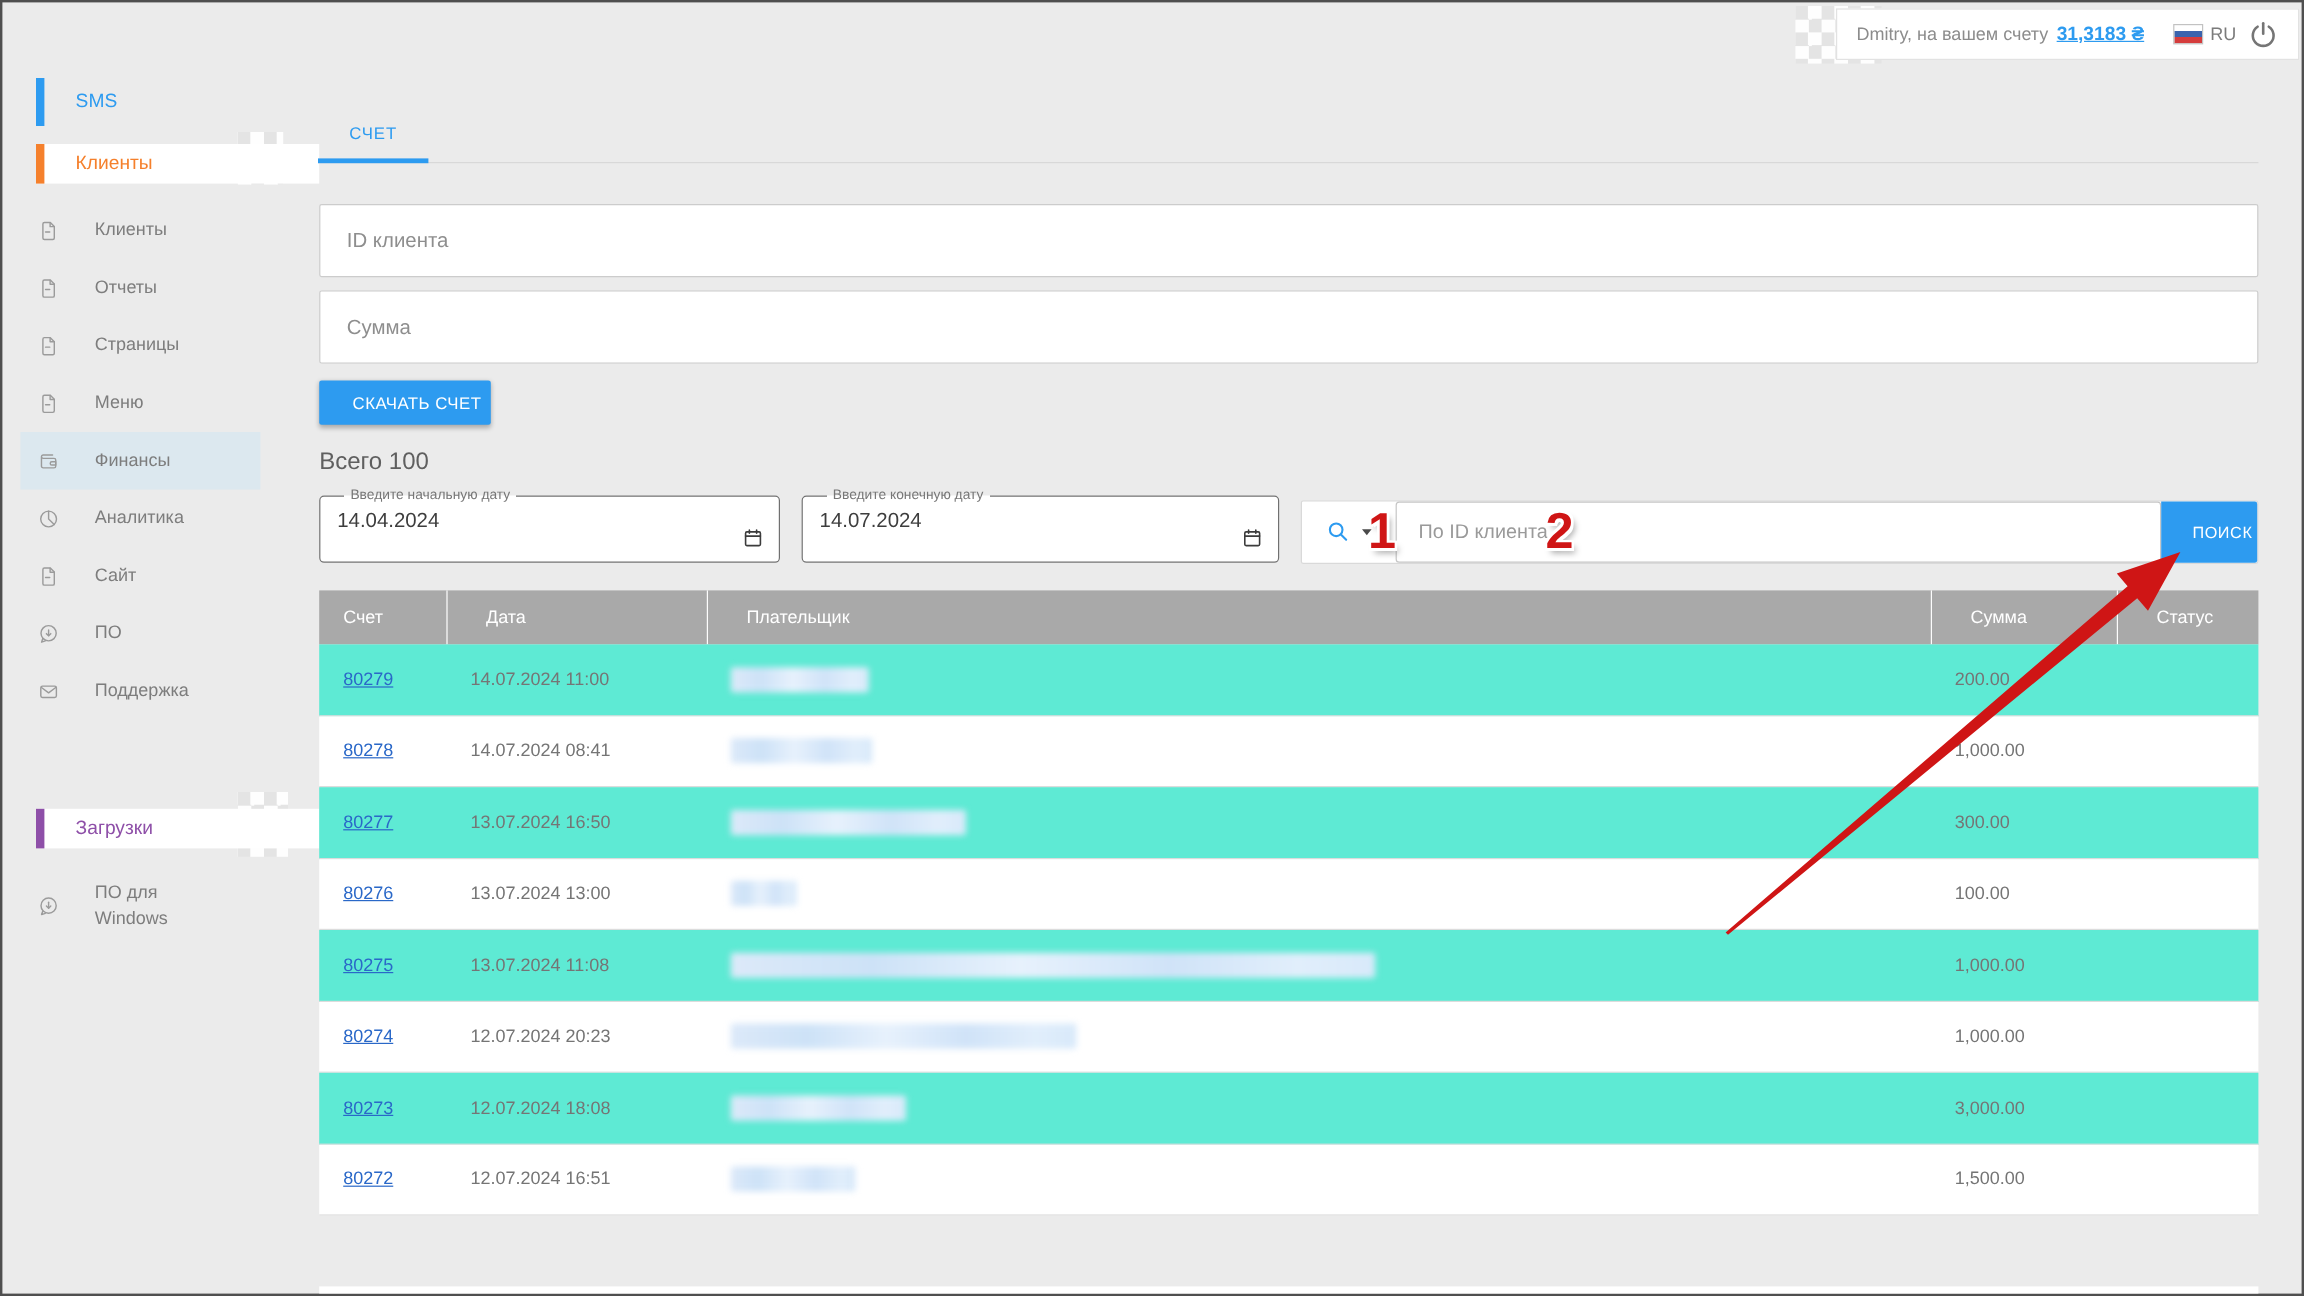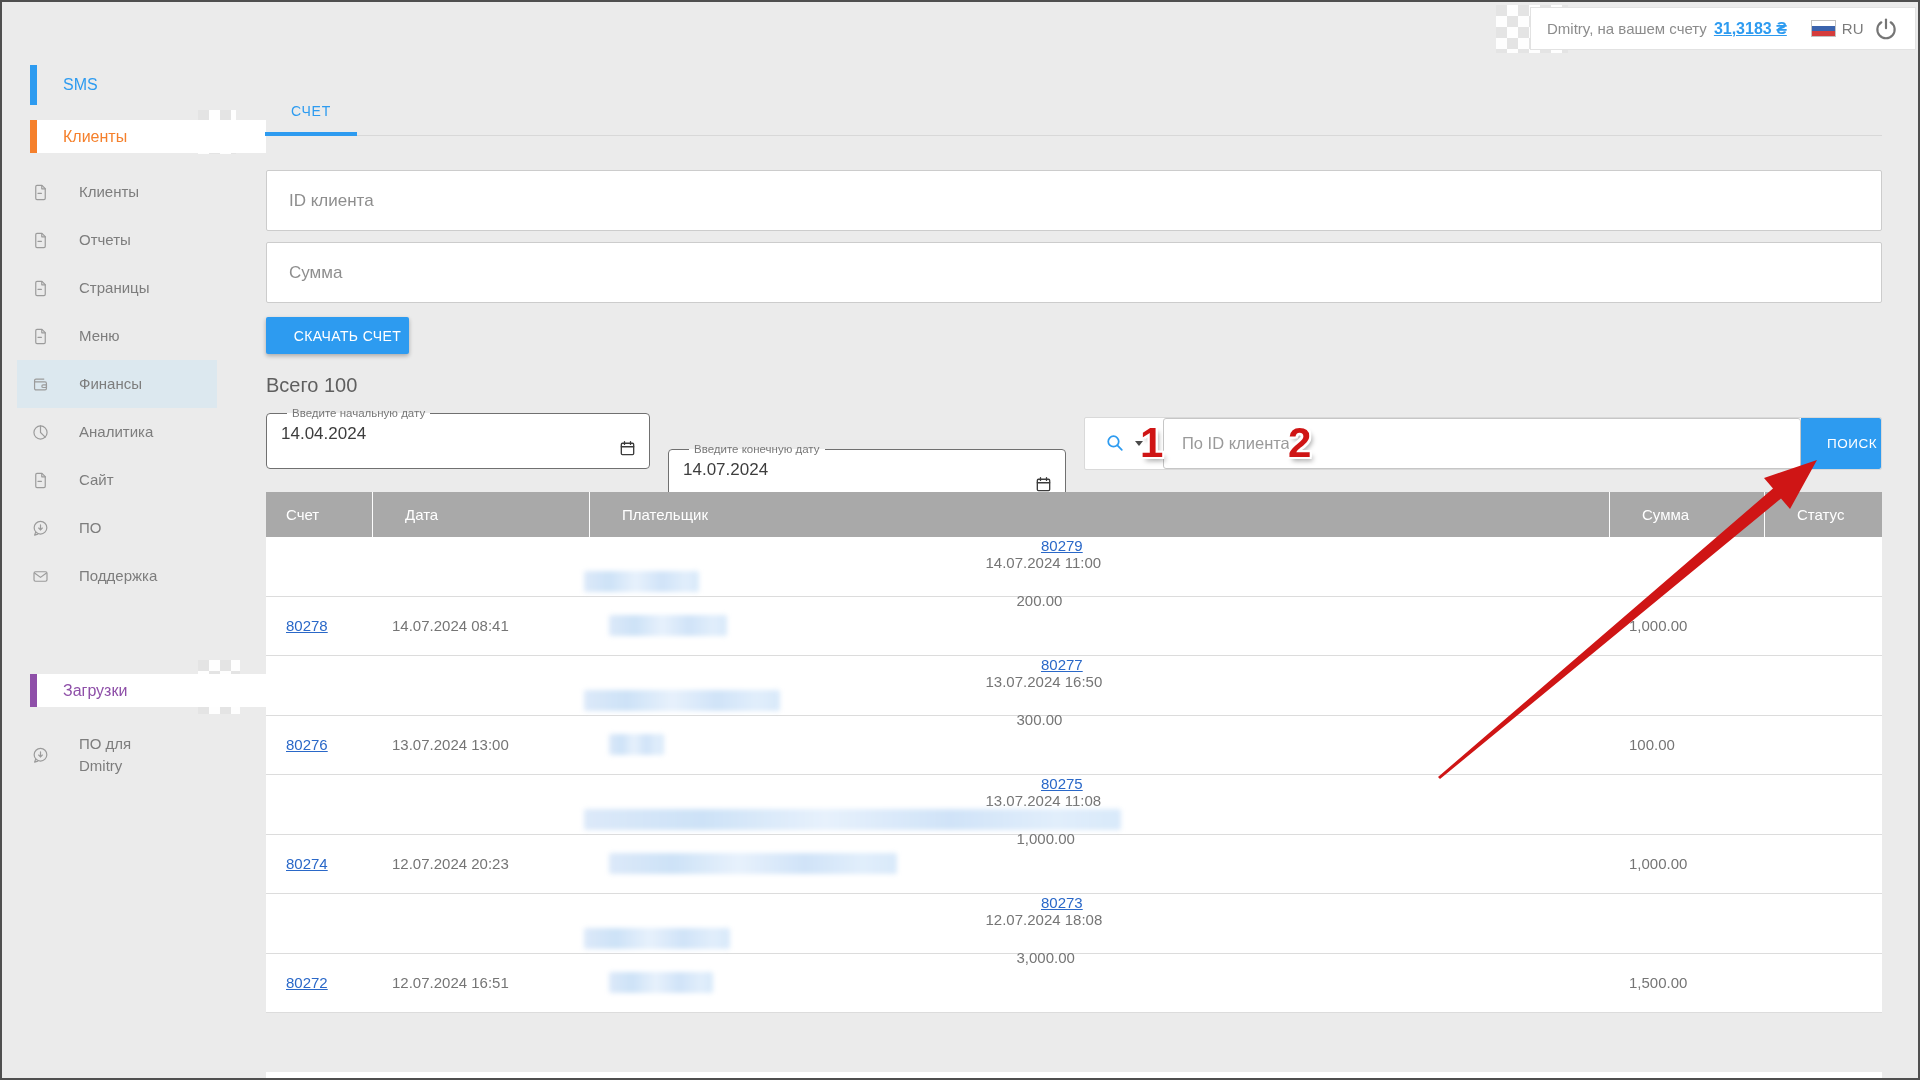--- a/index.html
+++ b/index.html
@@ -44,21 +44,21 @@
   .flt-input::placeholder{color:#8e8e8e;opacity:1;}
   #input-id{top:168px;} #input-sum{top:240px;}
   .btn{background:var(--accent);color:#fff;border:none;border-radius:2px;cursor:pointer;font-family:inherit;padding-left:26px;}
   .btn-download{position:absolute;left:264px;top:315px;width:143px;height:37px;font-size:14px;letter-spacing:.4px;
                 box-shadow:0 2px 4px rgba(0,0,0,.28);}
   .total-label{position:absolute;left:264px;top:372px;font-size:20px;color:#5f5f5f;}
   
   .date-field{position:absolute;top:405px;height:62px;margin:0;box-sizing:border-box;background:#fff;
               border:1.6px solid #707070;border-radius:4px;padding:0 12px 0 14px;cursor:pointer;}
   .date-field legend{font-size:11.5px;color:#777;padding:0 5px;margin-left:6px;}
-  #date-from{left:264px;width:384px;} #date-to{left:666px;width:398px;margin-top:36px;}
+  #date-from{left:264px;width:384px;} #date-to{left:666px;width:398px;}
   .date-value{font-size:17px;color:#3d3d3d;margin-top:5px;}
   .cal-icon{position:absolute;right:12px;top:20px;width:19px;height:19px;color:#3c3c3c;cursor:pointer;}
   .cal-icon svg{width:100%;height:100%;}
   
   .search-row{position:absolute;left:1082px;top:415px;width:798px;height:53px;box-sizing:border-box;
               background:#fff;border:1px solid #d9d9d9;border-radius:2px;}
   .search-type{position:absolute;left:0;top:0;bottom:0;width:78px;display:flex;align-items:center;
                justify-content:center;cursor:pointer;}
   .mag{width:21px;height:21px;color:var(--accent);}
   .mag svg{width:100%;height:100%;}
@@ -77,21 +77,21 @@
   #annot-1{left:1138px;top:420px;} #annot-2{left:1286px;top:420px;}
   .arrow-overlay{position:absolute;left:0;top:0;width:1920px;height:1080px;z-index:60;pointer-events:none;}
   
   .tbl-header{position:absolute;left:264px;top:490px;width:1616px;height:45px;display:flex;
               background:var(--table-header-bg);color:#fff;font-size:15px;}
   .th{display:flex;align-items:center;box-sizing:border-box;padding-left:20px;}
   .th + .th{border-left:1px solid #fdfdfd;padding-left:32px;}
   .tbl-body{position:absolute;left:264px;top:535px;width:1616px;}
   .trow{display:flex;align-items:center;height:59.5px;box-sizing:border-box;background:#fff;
         border-bottom:1px solid #dcdcdc;font-size:15px;color:#757575;}
-  .trow.striped{background:#ffffff;flex-direction:column;}
+  .trow.striped{background:#5eead4;}
   .cell{box-sizing:border-box;padding-left:20px;display:flex;align-items:center;}
   .w0{width:106px;} .w1{width:217px;} .w2{width:1020px;} .w3{width:155px;} .w4{flex:1;}
   .cell-invoice a{color:var(--link-blue);text-decoration:underline;cursor:pointer;}
   .payer-blur{height:21px;border-radius:2px;filter:blur(2.5px);
               background:linear-gradient(90deg,#dce9f9 0%,#cde2f7 22%,#e7f1fc 45%,#d0e3f8 68%,#e1eefb 88%,#d8e9fa 100%);}
   .status-check{width:23px;height:23px;color:#606060;}
   .status-check svg{width:100%;height:100%;}
   .table-partial-row{position:absolute;left:264px;top:1070px;width:1616px;height:7px;background:#fff;}
 </style>
 </head>
@@ -217,21 +217,21 @@
   <div class="dl-menu">
       <div class="menu-item">
     <span class="mi-icon">
           <svg viewBox="0 0 24 24" fill="none" stroke="currentColor" stroke-width="1.5" stroke-linecap="round" stroke-linejoin="round">
             <circle cx="12" cy="11" r="8"></circle>
             <path d="M5.9 16.6 4.6 20.4l3.9-1.3"></path>
             <path d="M12 7.5v6"></path>
             <path d="m9.7 11.4 2.3 2.3 2.3-2.3"></path>
           </svg>
         </span>
-    <span class="mi-label">ПО для Dmitry</span>
+    <span class="mi-label">ПО для Windows</span>
   </div>
     </div>
 
   <div class="tab">СЧЕТ</div>
   <div class="tabs-line"></div>
   <div class="tab-underline"></div>
 
   <input class="flt-input" id="input-id" placeholder="ID клиента" style="">
   <input class="flt-input" id="input-sum" placeholder="Сумма" style="">
   <button class="btn btn-download">СКАЧАТЬ СЧЕТ</button>

